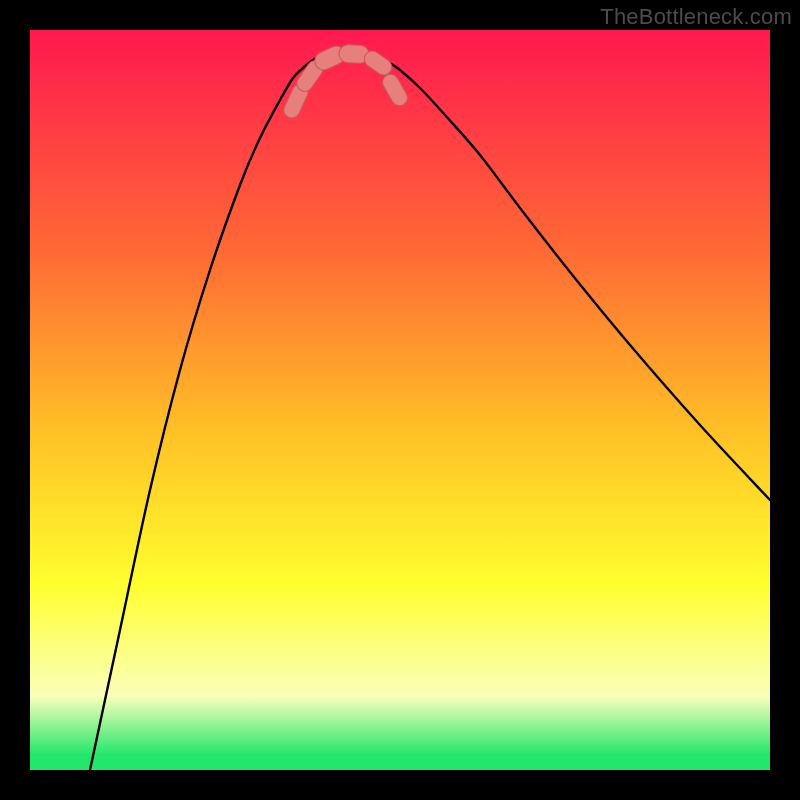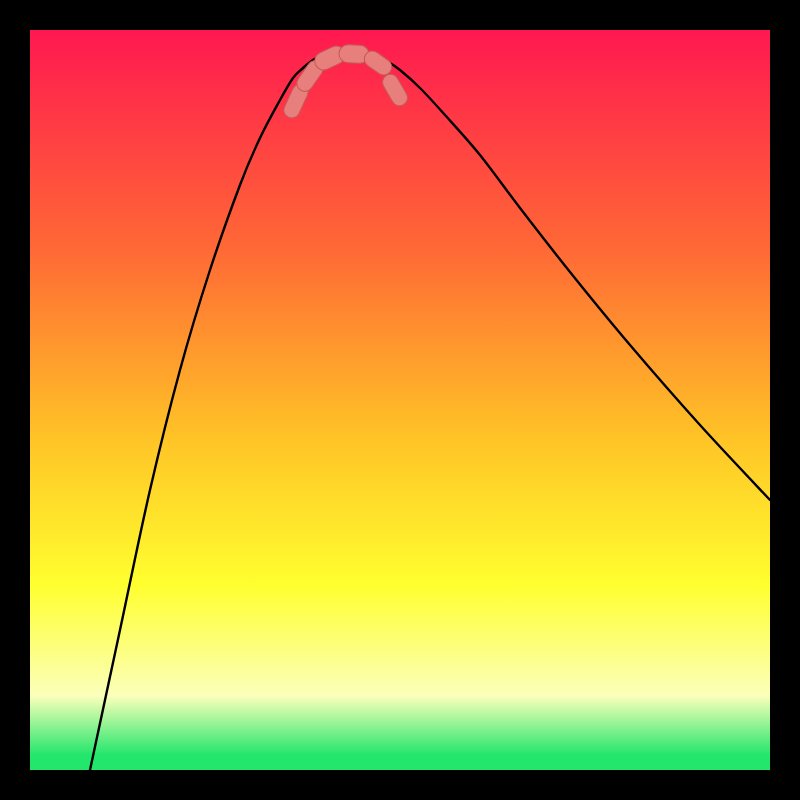--- a/index.html
+++ b/index.html
@@ -74,13 +74,14 @@
           </g>
           <g transform="translate(348 33) rotate(-55)">
             <rect x="-8" y="-15" width="16" height="30" rx="8" fill="#e77f7c" stroke="#c55a57" stroke-width="1"></rect>
           </g>
           <g transform="translate(365 60) rotate(-30)">
             <rect x="-8" y="-17" width="16" height="34" rx="8" fill="#e77f7c" stroke="#c55a57" stroke-width="1"></rect>
           </g>
         </g>
     </svg>
   </div>
+  <div class="watermark">TheBottleneck.com</div>
 </div>
 
 </body></html>

